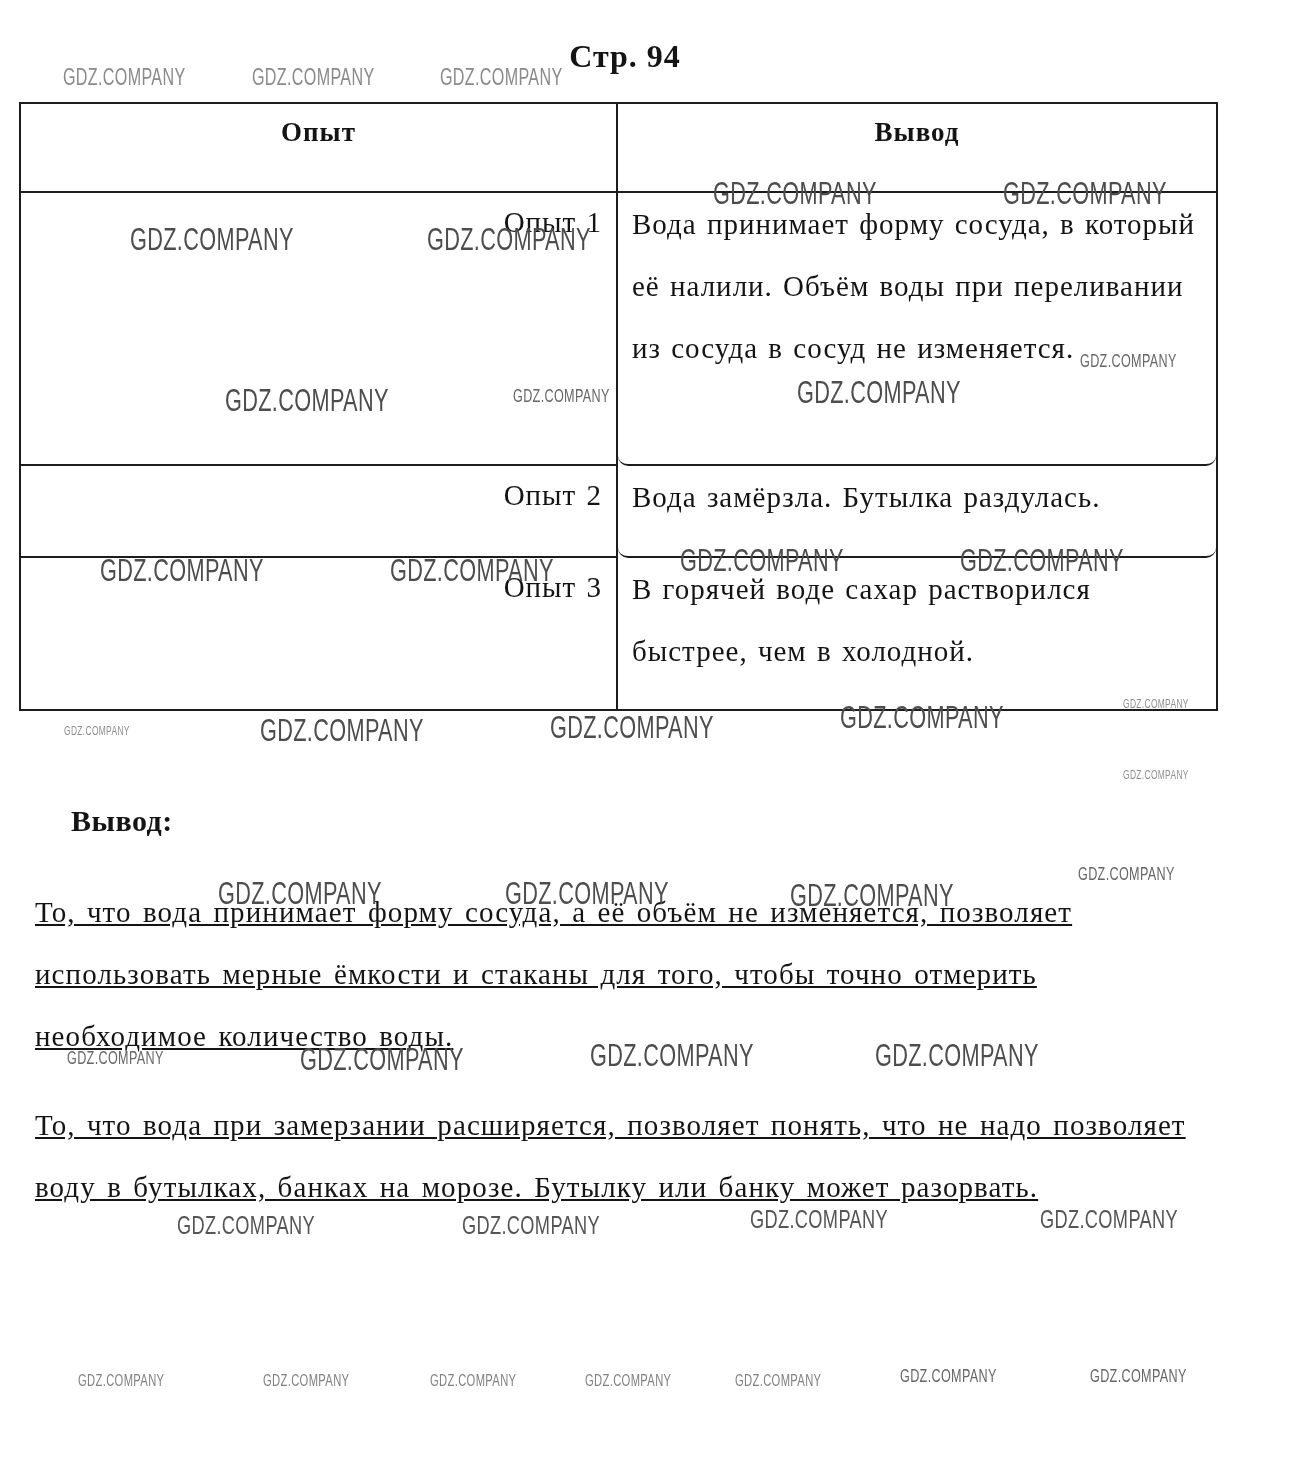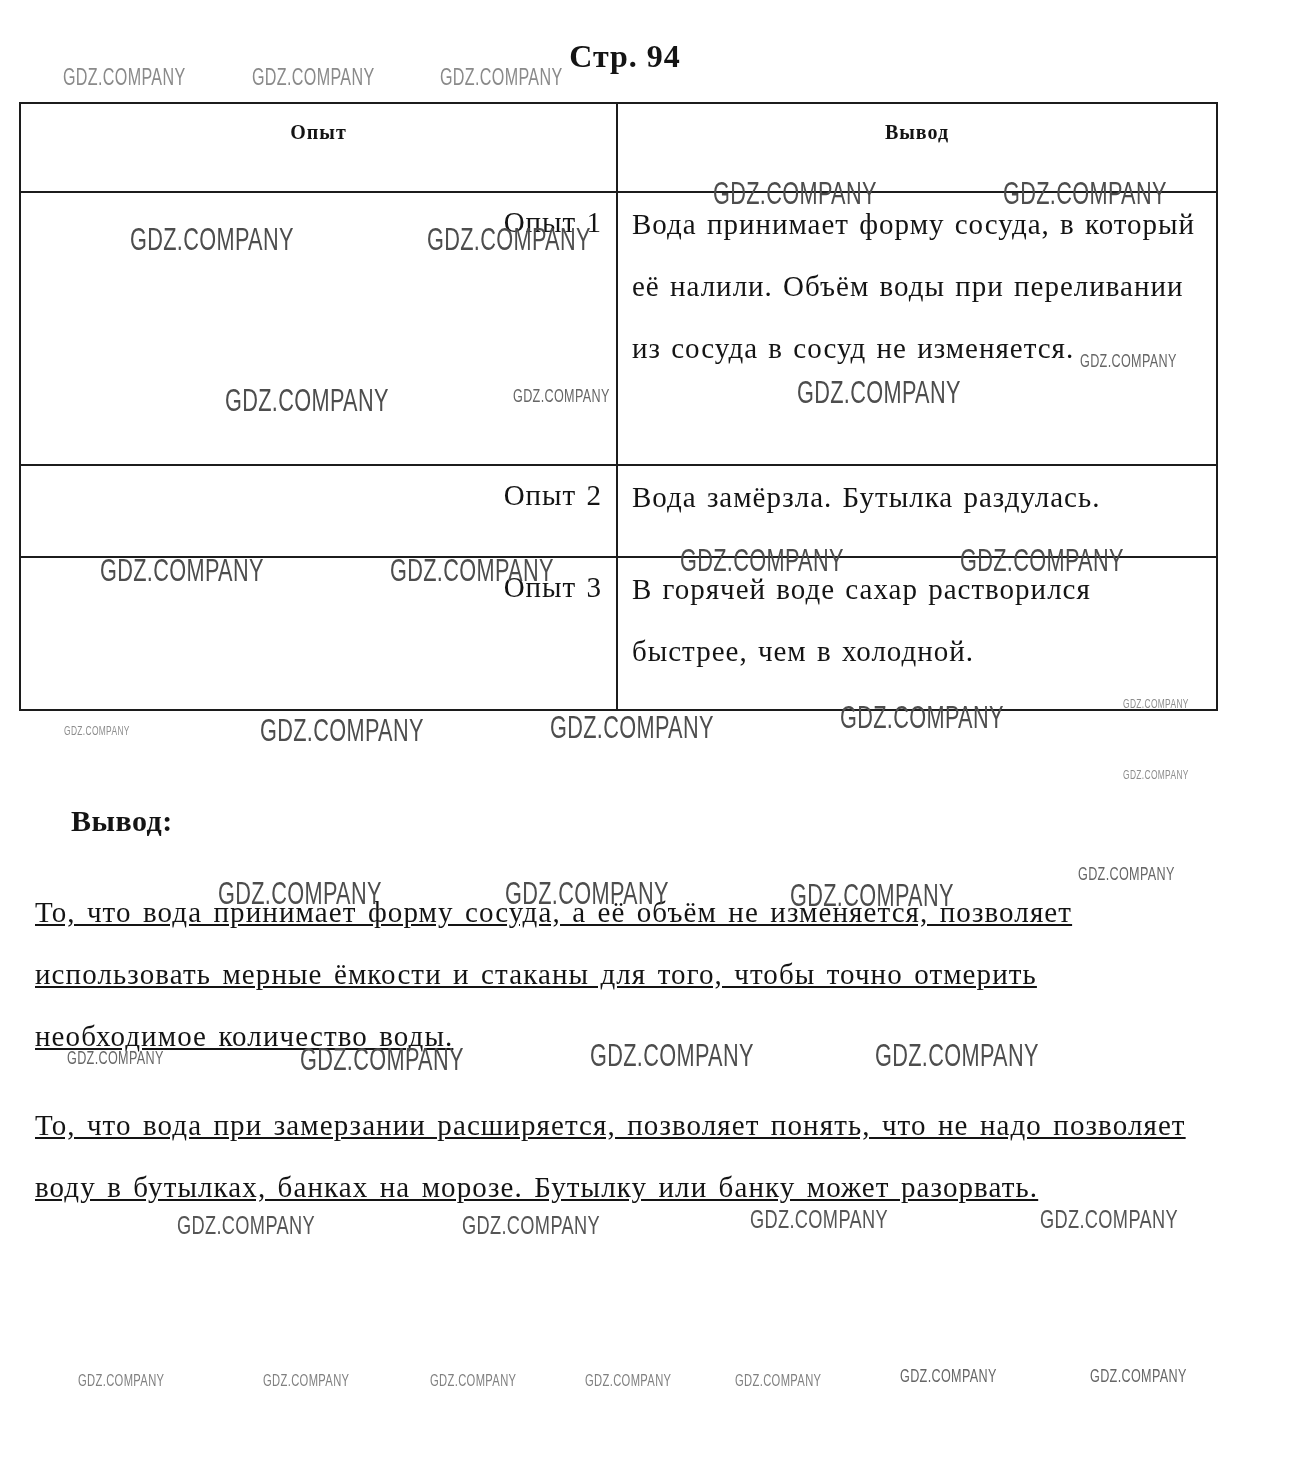--- a/index.html
+++ b/index.html
@@ -37,32 +37,33 @@
     font-size:29px;
     letter-spacing:1px;
     word-spacing:2px;
     padding:0 14px;
     overflow:hidden;
   }
   .cell.c-left{border-right:2px solid #1c1c1c;text-align:right;}
   .cell.r-line{border-bottom:2px solid #1c1c1c;}
   .cell.hdr{
     font-weight:bold;
-    font-size:20px;
+    font-size:27px;
     text-align:center;
     padding-top:10px;
     line-height:36px;
   }
   .cell.exp{
     padding-top:12px;
     line-height:34px;
   }
   .cell.concl{
     line-height:62px;
     padding-right:4px;
+    border-radius:10px;
   }
   
   .concl-heading{
     position:absolute;
     left:35px;top:804px;
     font-size:30px;
     font-weight:bold;
     letter-spacing:0.5px;
     margin-left:36px;
   }

